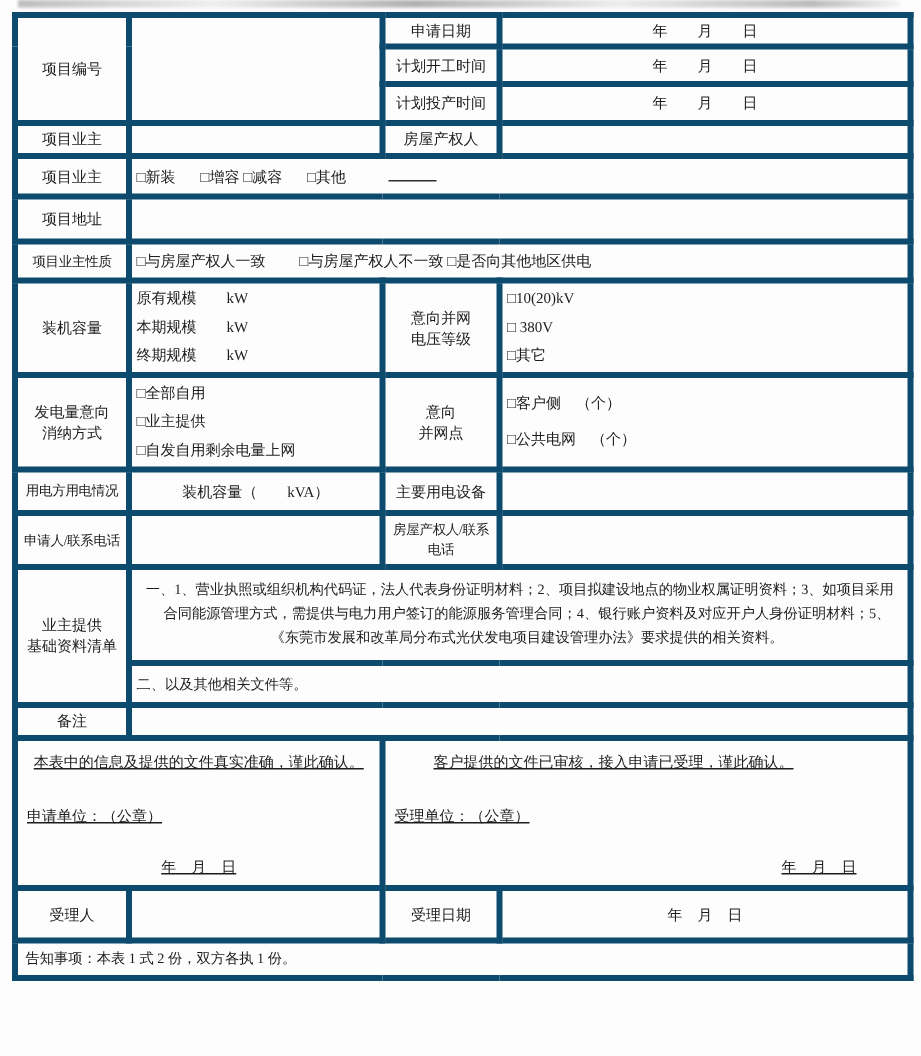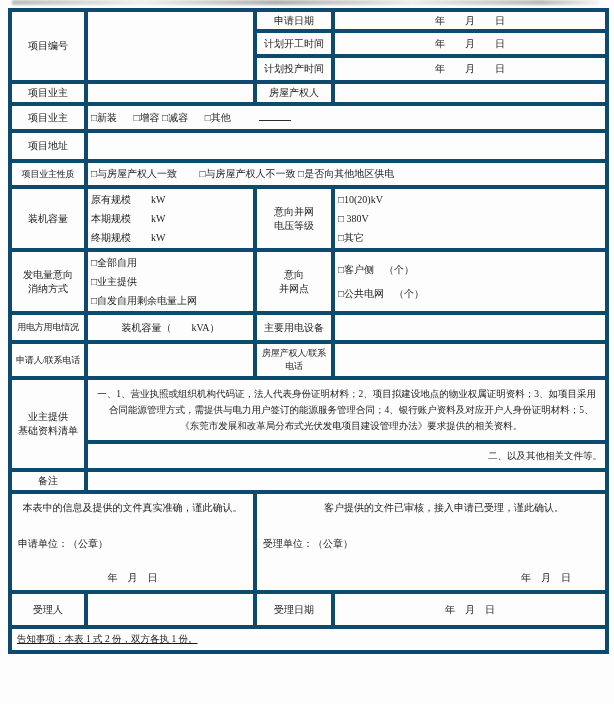--- a/index.html
+++ b/index.html
@@ -33,38 +33,38 @@
   .opts2 div{ line-height:24px; white-space:pre; }
   .inline-opt { display:inline-block; white-space:pre; }
   .blank-line {
     display:inline-block; width:32px; height:9px;
     border-bottom:1.5px solid #2d2d2d; margin-left:26px;
   }
   .longtext { font-size:9.5px; line-height:16px; vertical-align:middle; }
   .longtext p { margin:2px 3px; padding-left:1em; text-indent:-1em; text-align:center; }
   .item2 { font-size:9.5px; }
   .confirm { vertical-align:top; padding:5px 6px; font-size:10px; }
-  .confirm .stmt { margin-top:2px;text-align:center; }
+  .confirm .stmt { margin-top:2px; }
   .confirm .stmt.center { text-align:center; }
   .confirm .stmt.indent { padding-left:26px; }
   .confirm .unit { margin-top:22px; text-align:left; }
   .confirm .date { margin-top:20px; }
   .confirm .date.center { text-align:center; }
   .confirm .date.right  { text-align:right; padding-right:28px; }
   .notice { font-size:9.5px; padding-left:5px; }
   .footer-page {
     position:absolute; left:0; right:0; top:684px;
     text-align:center; font-size:10px; color:#222;
   }
   
   .r1 {height:21px;} .r2{height:25px;} .r3{height:26px;} .r4{height:22px;}
   .r5 {height:27px;} .r6{height:30px;} .r7{height:26px;} .r8{height:62px;}
   .r9 {height:63px;} .r10{height:29px;} .r11{height:36px;} .r12{height:64px;}
-  .r13{height:28px;text-align:right;} .r14{height:22px;} .r15{height:88px;} .r16{height:35px;padding-left:36px;}
-  .r17{height:25px;text-decoration:underline;}
+  .r13{height:28px;} .r14{height:22px;} .r15{height:88px;text-decoration:underline;} .r16{height:35px;padding-left:36px;}
+  .r17{height:25px;}
 </style>
 </head>
 <body>
 
 <div class="sheet">
   <div class="smudge"></div>
 
   <table class="form">
     <colgroup>
       <col style="width:76px">

